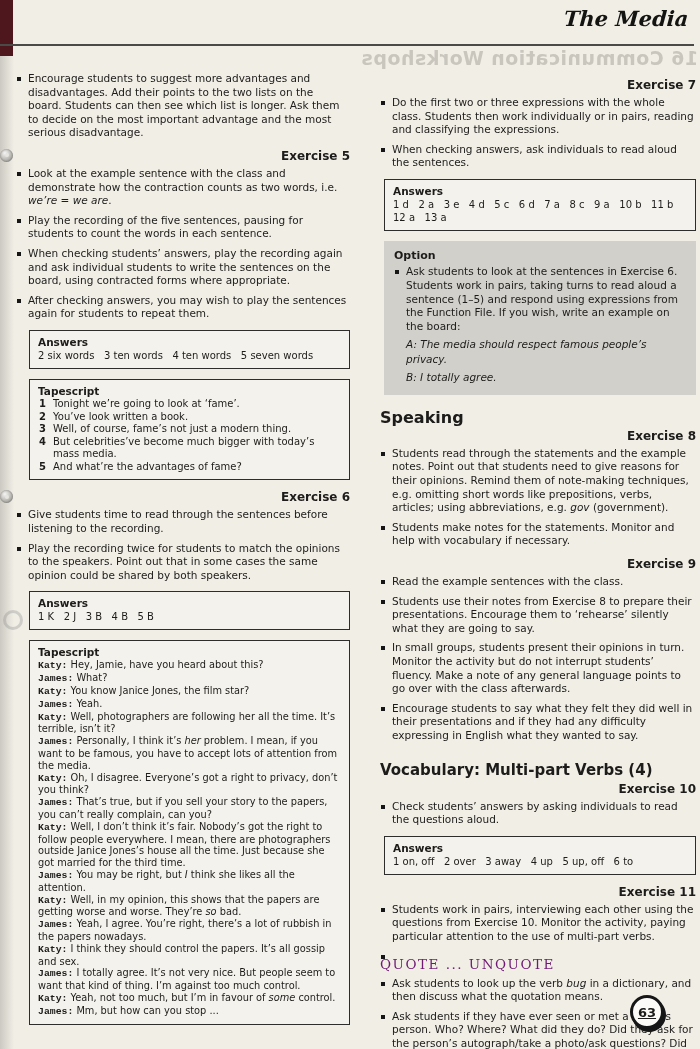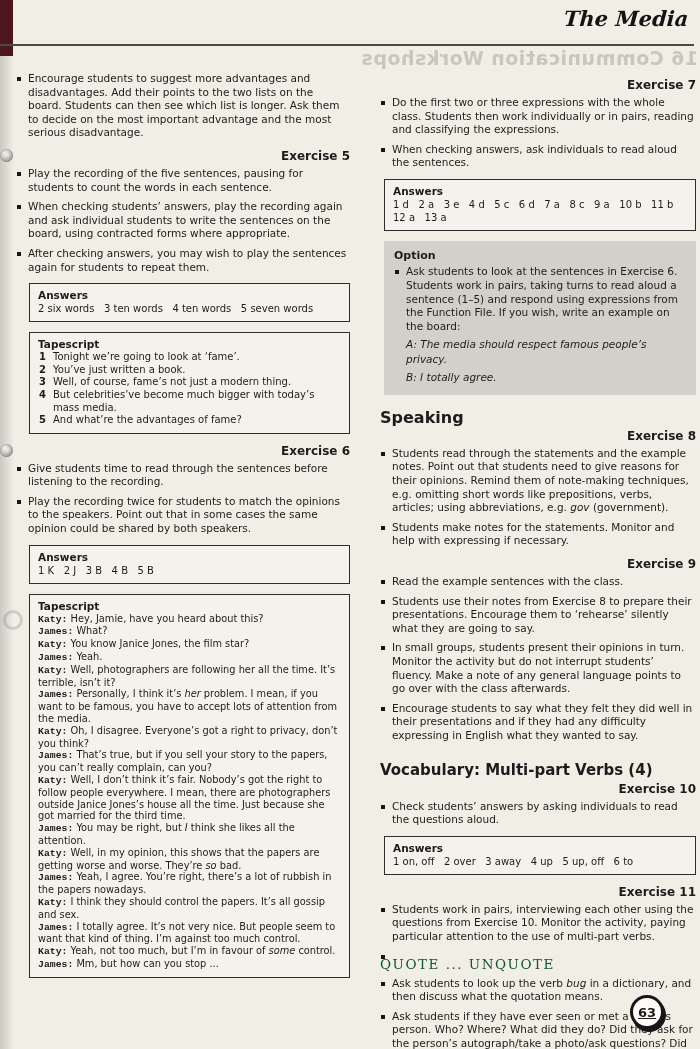--- a/index.html
+++ b/index.html
@@ -28,52 +28,53 @@
   .box-line{white-space:pre-wrap;}
   .ts-line{position:relative;padding-left:15px;font-size:10px;line-height:12.6px;}
   .ts-num{position:absolute;left:1px;font-weight:bold;}
   .dlg{font-size:9.8px;line-height:11.8px;}
   .gray-box{background:#d2d0cb;border:none;padding:8px 10px 10px;margin:8px 0 12px 4px;font-size:10.5px;line-height:13.4px;}
   .gray-box .bullet{margin-bottom:4px;}
   .gray-box .box-title{font-size:11px;margin-bottom:3px;}
   .example{font-style:italic;margin:4px 0 0 12px;font-size:10.5px;line-height:14.5px;}
   .h-sec{font-weight:bold;font-size:16px;margin:13px 0 2px;}
   .h-voc{font-weight:bold;font-size:15px;margin:18px 0 3px;}
-  .h-quote{font-family:"DejaVu Serif",serif;font-size:13.5px;letter-spacing:1.5px;margin:12px 0 5px;color:#14532d;}
+  .h-quote{font-family:"DejaVu Serif",serif;font-size:13.5px;letter-spacing:1.5px;margin:12px 0 5px;color:#701a75;}
   .page-badge{position:absolute;right:36px;top:995px;width:28px;height:28px;border-radius:50%;background:#fcfbf8;border:3px solid #161616;display:flex;align-items:center;justify-content:center;font-weight:bold;font-size:13px;box-shadow:2px 3px 0 #161616;text-decoration:underline;}
 </style>
 </head>
 <body>
 
 <div class="page">
   <div class="edge-strip"></div>
   <div class="corner-block"></div>
   <div class="top-rule"></div>
   <div class="header-title">The Media</div>
   <div class="ghost-heading">16 Communication Workshops</div>
   <div class="ghost-ring"></div>
 
   <div class="col col-left">
 
     <div class="bullet"><span class="bm"></span><span>Encourage students to suggest more advantages and disadvantages. Add their points to the two lists on the board. Students can then see which list is longer. Ask them to decide on the most important advantage and the most serious disadvantage.</span></div>
 
     <div class="h-ex"><span class="cd-icon"></span><span>Exercise 5</span></div>
+    <div class="bullet"><span class="bm"></span><span>Look at the example sentence with the class and demonstrate how the contraction counts as two words, i.e. <span class="it">we’re = we are</span>.</span></div>
     <div class="bullet"><span class="bm"></span><span>Play the recording of the five sentences, pausing for students to count the words in each sentence.</span></div>
     <div class="bullet"><span class="bm"></span><span>When checking students’ answers, play the recording again and ask individual students to write the sentences on the board, using contracted forms where appropriate.</span></div>
     <div class="bullet"><span class="bm"></span><span>After checking answers, you may wish to play the sentences again for students to repeat them.</span></div>
 
     <div class="box">
       <div class="box-title">Answers</div>
       <div class="box-line">2 six words   3 ten words   4 ten words   5 seven words</div>
     </div>
 
     <div class="box">
       <div class="box-title">Tapescript</div>
       <div class="ts-line"><span class="ts-num">1</span><span>Tonight we’re going to look at ‘fame’.</span></div>
-      <div class="ts-line"><span class="ts-num">2</span><span>You’ve just written a book.</span></div>
+      <div class="ts-line"><span class="ts-num">2</span><span>You’ve look written a book.</span></div>
       <div class="ts-line"><span class="ts-num">3</span><span>Well, of course, fame’s not just a modern thing.</span></div>
       <div class="ts-line"><span class="ts-num">4</span><span>But celebrities’ve become much bigger with today’s mass media.</span></div>
       <div class="ts-line"><span class="ts-num">5</span><span>And what’re the advantages of fame?</span></div>
     </div>
 
     <div class="h-ex"><span class="cd-icon"></span><span>Exercise 6</span></div>
     <div class="bullet"><span class="bm"></span><span>Give students time to read through the sentences before listening to the recording.</span></div>
     <div class="bullet"><span class="bm"></span><span>Play the recording twice for students to match the opinions to the speakers. Point out that in some cases the same opinion could be shared by both speakers.</span></div>
 
     <div class="box">
@@ -118,21 +119,21 @@
       <div class="box-title">Option</div>
       <div class="bullet"><span class="bm"></span><span>Ask students to look at the sentences in Exercise 6. Students work in pairs, taking turns to read aloud a sentence (1–5) and respond using expressions from the Function File. If you wish, write an example on the board:</span></div>
       <div class="example">A: The media should respect famous people’s privacy.</div>
       <div class="example">B: I totally agree.</div>
     </div>
 
     <div class="h-sec">Speaking</div>
 
     <div class="h-ex mt0"><span>Exercise 8</span></div>
     <div class="bullet"><span class="bm"></span><span>Students read through the statements and the example notes. Point out that students need to give reasons for their opinions. Remind them of note-making techniques, e.g. omitting short words like prepositions, verbs, articles; using abbreviations, e.g. <span class="it">gov</span> (government).</span></div>
-    <div class="bullet"><span class="bm"></span><span>Students make notes for the statements. Monitor and help with expressing if necessary.</span></div>
+    <div class="bullet"><span class="bm"></span><span>Students make notes for the statements. Monitor and help with vocabulary if necessary.</span></div>
 
     <div class="h-ex"><span>Exercise 9</span></div>
     <div class="bullet"><span class="bm"></span><span>Read the example sentences with the class.</span></div>
     <div class="bullet"><span class="bm"></span><span>Students use their notes from Exercise 8 to prepare their presentations. Encourage them to ‘rehearse’ silently what they are going to say.</span></div>
     <div class="bullet"><span class="bm"></span><span>In small groups, students present their opinions in turn. Monitor the activity but do not interrupt students’ fluency. Make a note of any general language points to go over with the class afterwards.</span></div>
     <div class="bullet"><span class="bm"></span><span>Encourage students to say what they felt they did well in their presentations and if they had any difficulty expressing in English what they wanted to say.</span></div>
 
     <div class="h-voc">Vocabulary: Multi-part Verbs (4)</div>
 
     <div class="h-ex mt0"><span>Exercise 10</span></div>

